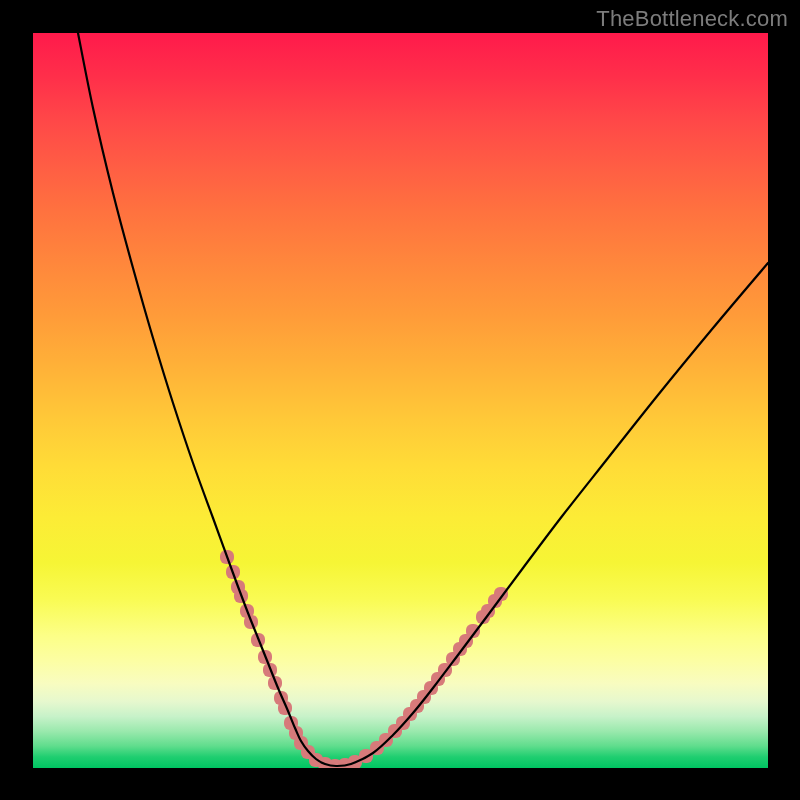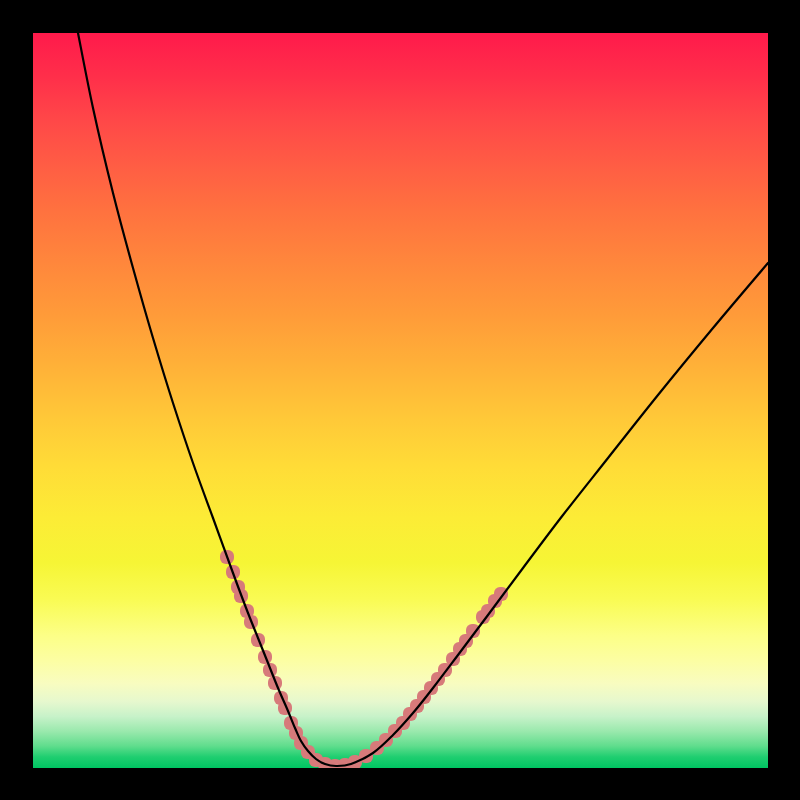--- a/index.html
+++ b/index.html
@@ -65,20 +65,21 @@
     position: absolute;
     top: 0;
     left: 0;
   }
 </style>
 </head>
 <body>
 
 <div class="frame">
 
+  <div class="watermark">TheBottleneck.com</div>
 
   <div class="plot-area">
     <svg class="curve" width="735" height="735" viewBox="0 0 735 735">
       <g id="marker-group">
           <rect x="187" y="517" width="14" height="14" rx="6" ry="6" fill="#d77a7a" stroke="#c96a6a" stroke-width="0"></rect>
           <rect x="193" y="532" width="14" height="14" rx="6" ry="6" fill="#d77a7a" stroke="#c96a6a" stroke-width="0"></rect>
           <rect x="198" y="547" width="14" height="14" rx="6" ry="6" fill="#d77a7a" stroke="#c96a6a" stroke-width="0"></rect>
           <rect x="201" y="556" width="14" height="14" rx="6" ry="6" fill="#d77a7a" stroke="#c96a6a" stroke-width="0"></rect>
           <rect x="207" y="571" width="14" height="14" rx="6" ry="6" fill="#d77a7a" stroke="#c96a6a" stroke-width="0"></rect>
           <rect x="211" y="582" width="14" height="14" rx="6" ry="6" fill="#d77a7a" stroke="#c96a6a" stroke-width="0"></rect>

